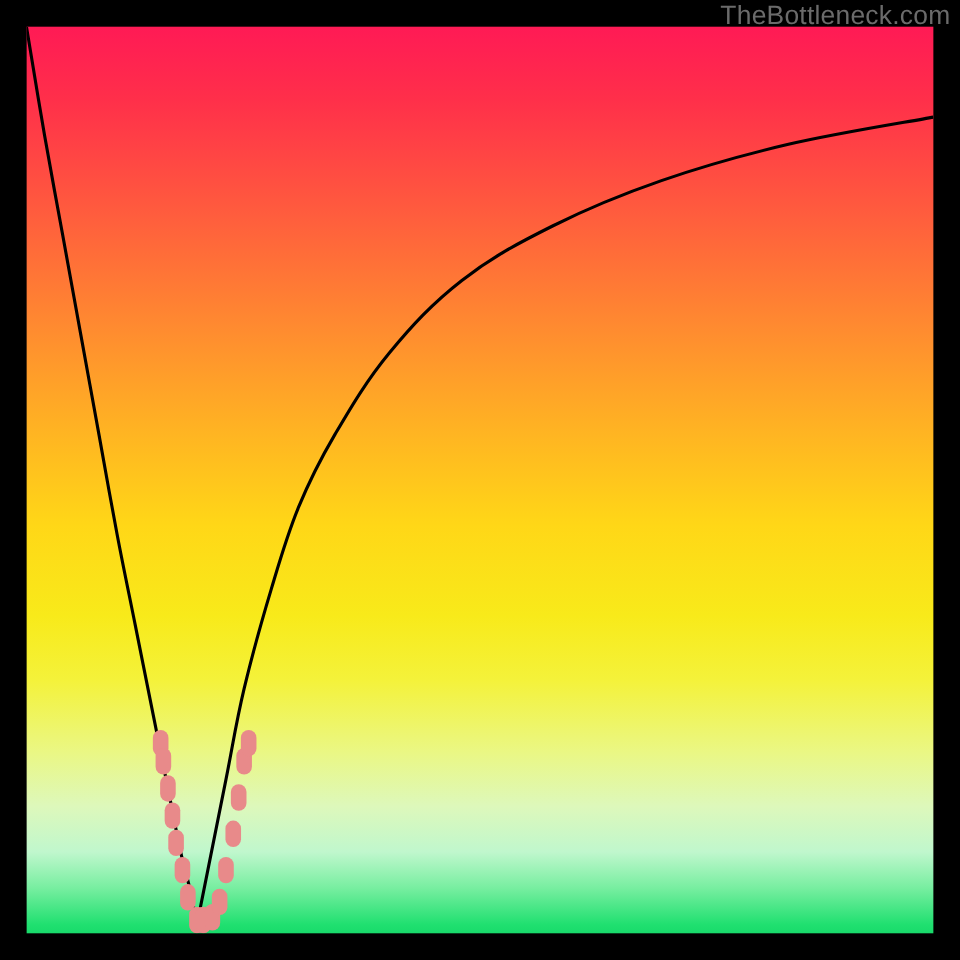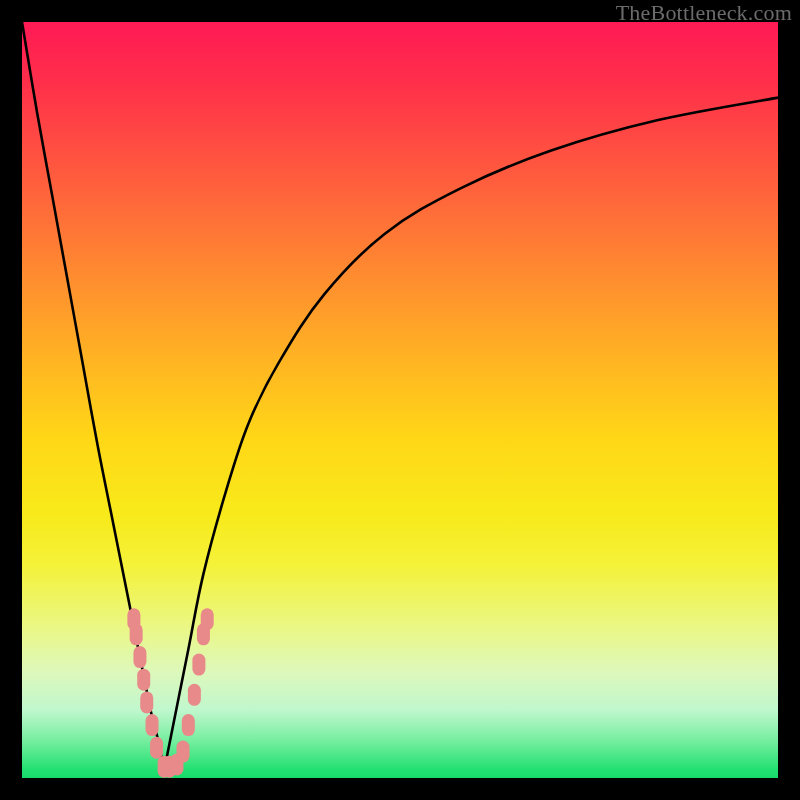--- a/index.html
+++ b/index.html
@@ -11,21 +11,20 @@
     background: #000;
     font-family: Arial, Helvetica, sans-serif;
   }
   .frame {
     position: absolute;
     top: 0;
     left: 0;
     width: 800px;
     height: 800px;
     background: #000;
-    font-family: Liberation Serif, serif;
   }
   .plot {
     position: absolute;
     top: 22px;
     left: 22px;
     width: 756px;
     height: 756px;
     overflow: hidden;
   }
   .gradient {

